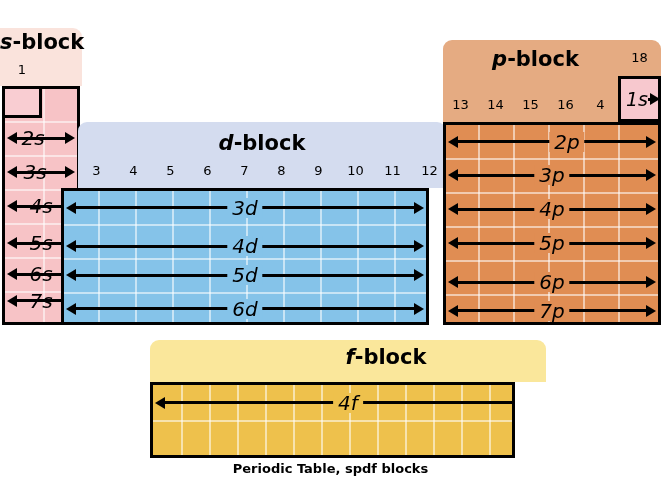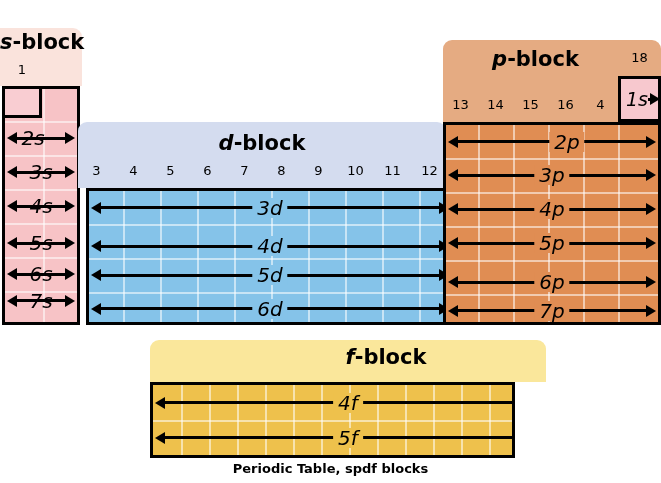--- a/index.html
+++ b/index.html
@@ -66,21 +66,21 @@
   #s-title{left:0px;top:30px;width:82px;}
   #s-grid{left:2px;top:86px;width:78px;height:239px;background:#f7c3c6;}
   #he-cell{
     position:absolute;left:2px;top:86px;width:40px;height:32px;
     background:#f9cdd2;border:3px solid #000;box-sizing:border-box;
   }
 
   
   #d-band{left:78px;top:122px;width:368px;height:66px;background:#d4dcef;}
   #d-title{left:78px;top:131px;width:368px;}
-  #d-grid{left:86px;top:188px;width:368px;height:137px;background:#85c3e9;}
+  #d-grid{left:61px;top:188px;width:368px;height:137px;background:#85c3e9;}
 
   
   #p-band{left:443px;top:40px;width:218px;height:82px;background:#e5ab82;}
   #p-title{left:443px;top:47px;width:185px;}
   #p-grid{left:443px;top:122px;width:218px;height:203px;background:#e08d53;}
   #he2-cell{
     position:absolute;left:618px;top:76px;width:43px;height:46px;
     background:#f7c8ce;border:3px solid #000;box-sizing:border-box;
   }
 
@@ -125,21 +125,21 @@
     <div class="arow" style="top:32px;height:34px;">
       <div class="shaft" style="left:10px;width:52px;"></div>
       <div class="head l" style="left:2px;"></div>
       <div class="head r" style="left:60px;"></div>
       <div class="lbl" style="left:28px;text-align:center;">2s</div>
     </div>
     <div class="arow" style="top:66px;height:34px;">
       <div class="shaft" style="left:10px;width:52px;"></div>
       <div class="head l" style="left:2px;"></div>
       <div class="head r" style="left:60px;"></div>
-      <div class="lbl" style="left:36px;">3s</div>
+      <div class="lbl" style="left:30px;">3s</div>
     </div>
     <div class="arow" style="top:100px;height:34px;">
       <div class="shaft" style="left:10px;width:52px;"></div>
       <div class="head l" style="left:2px;"></div>
       <div class="head r" style="left:60px;"></div>
       <div class="lbl" style="left:36px;">4s</div>
     </div>
     <div class="arow" style="top:134px;height:40px;">
       <div class="shaft" style="left:10px;width:52px;"></div>
       <div class="head l" style="left:2px;"></div>
@@ -306,23 +306,17 @@
     <div class="vline" style="left:336px;"></div>
     <div class="vline" style="left:364px;"></div>
     <div class="hline" style="top:35px;"></div>
 
     <div class="arow" style="top:0px;height:35px;">
       <div class="shaft" style="left:10px;width:370px;"></div>
       <div class="head l" style="left:2px;"></div>
       <div class="head r" style="left:378px;"></div>
       <div class="lbl" style="left:195px;background:#eec14c;">4f</div>
     </div>
-    <div class="arow" style="top:35px;height:35px;">
-      <div class="shaft" style="left:10px;width:370px;"></div>
-      <div class="head l" style="left:2px;"></div>
-      <div class="head r" style="left:378px;"></div>
-      <div class="lbl" style="left:195px;background:#eec14c;">5f</div>
-    </div>
   </div>
 
   <div id="caption">Periodic Table, spdf blocks</div>
 
 </div>
 
 </body></html>

